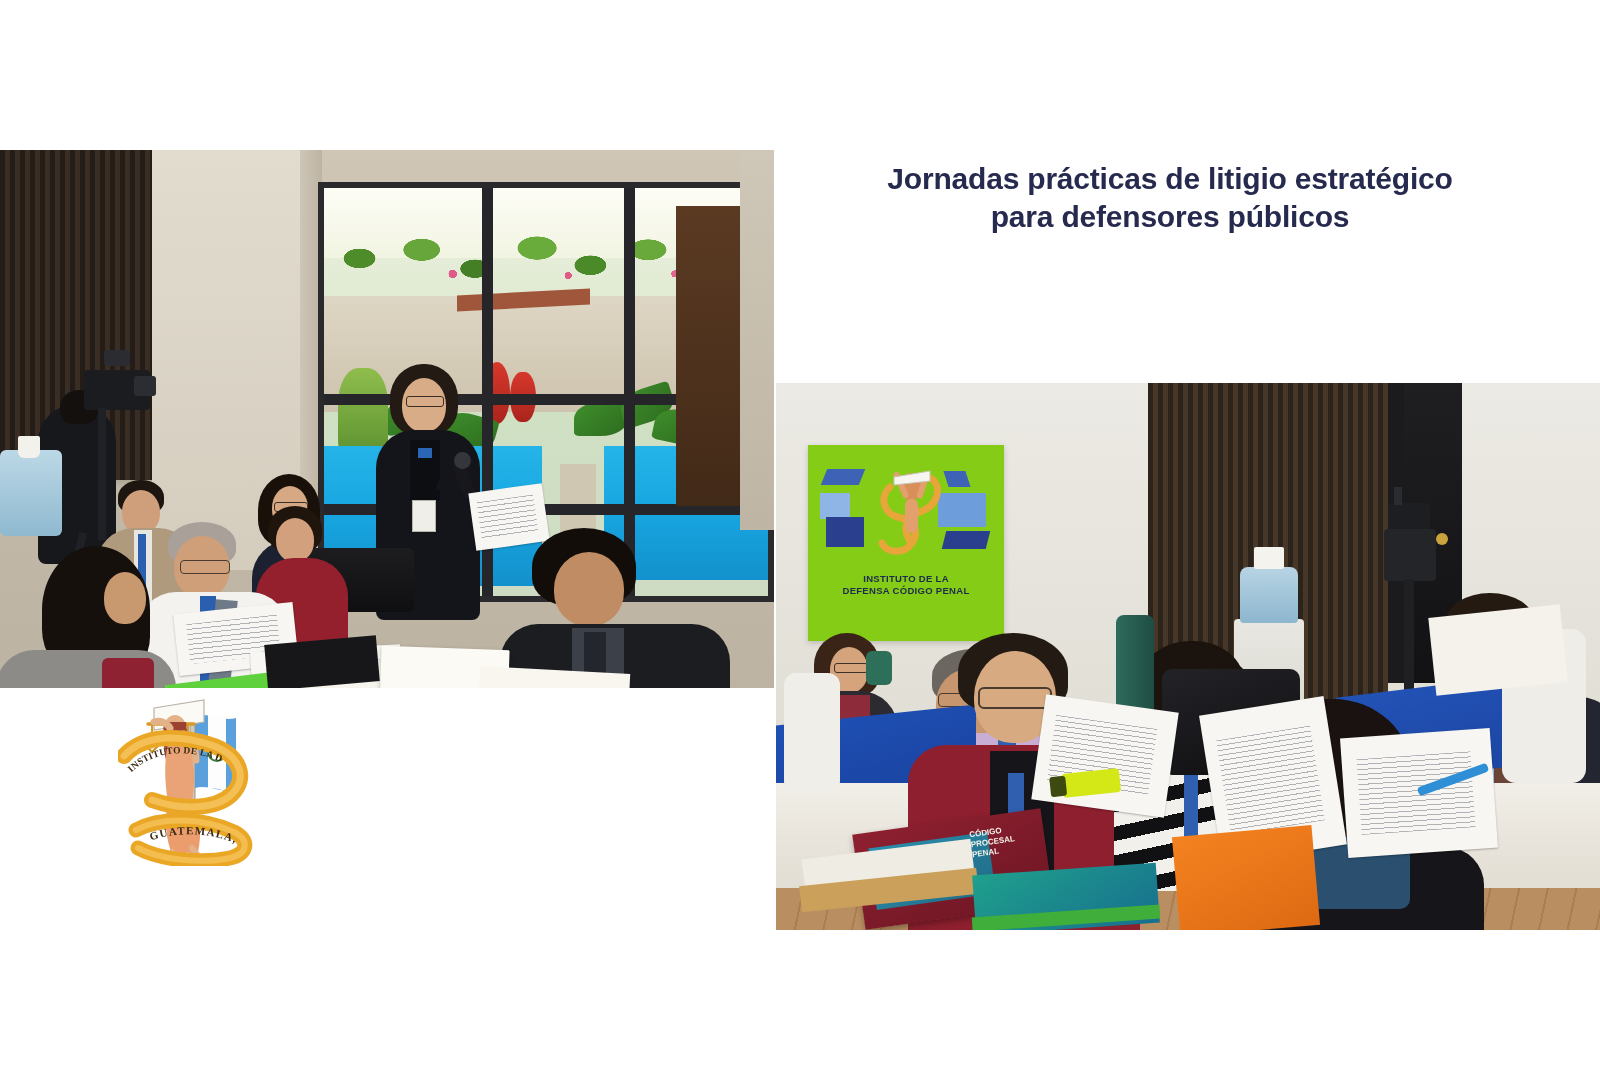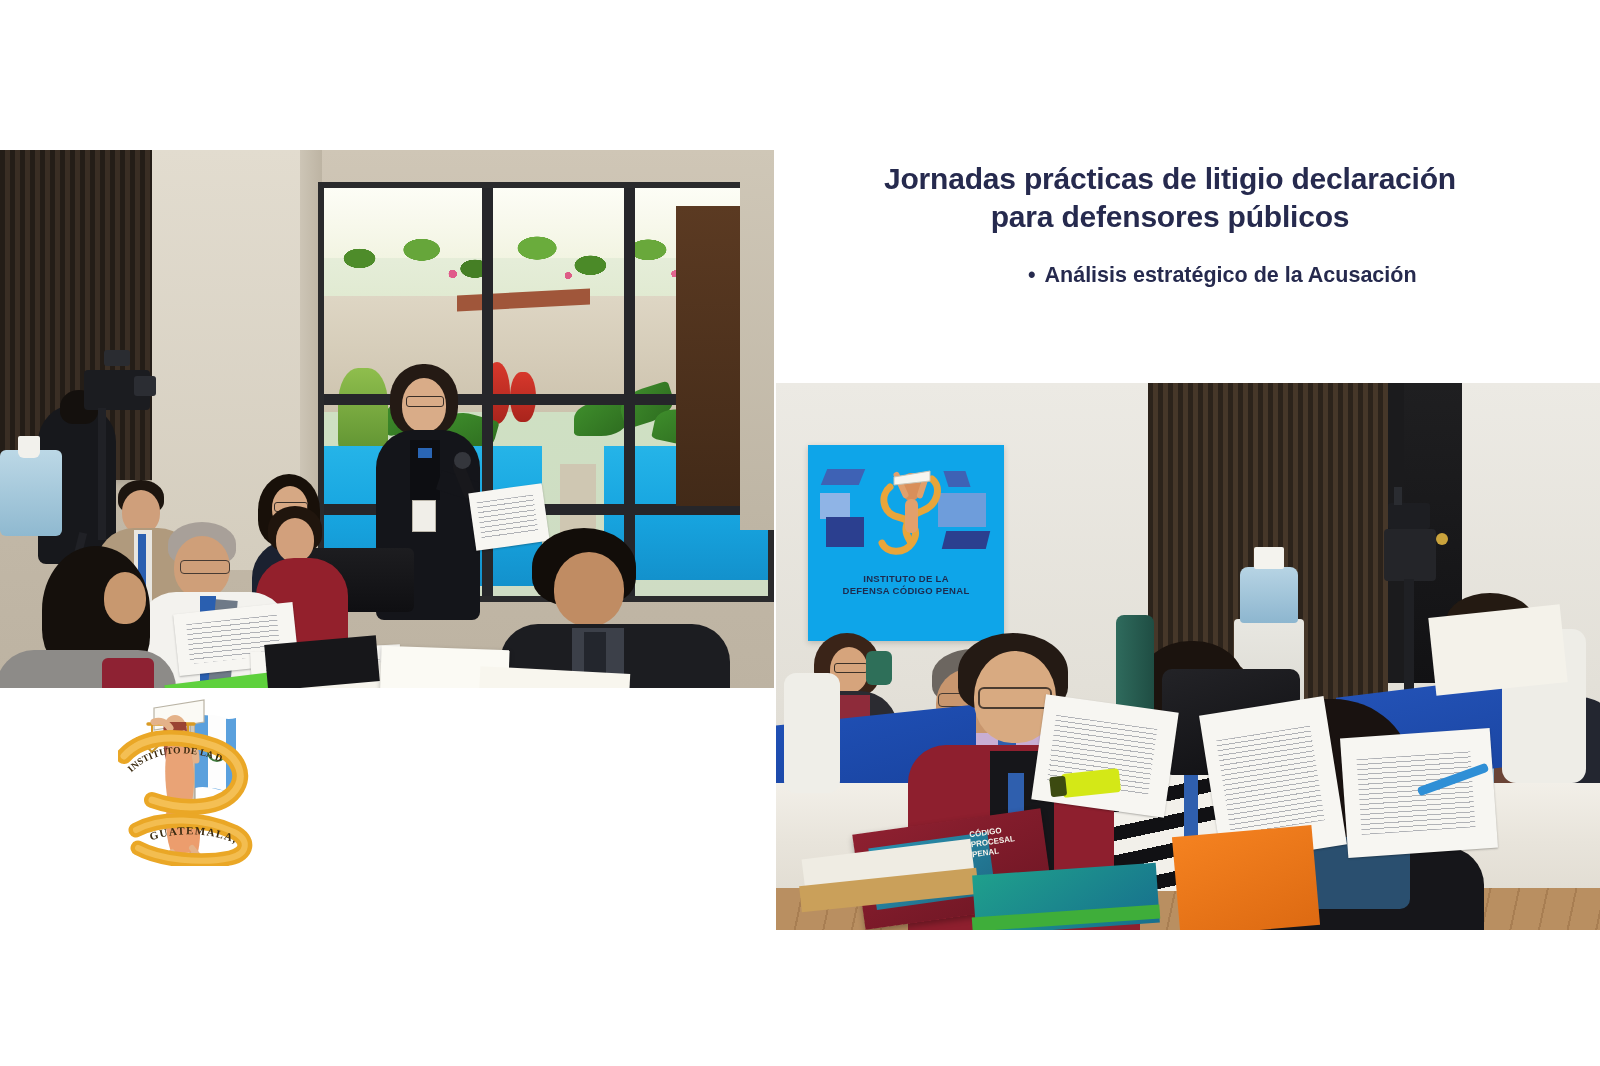--- a/index.html
+++ b/index.html
@@ -70,21 +70,21 @@
     background:repeating-linear-gradient(180deg,rgba(90,95,110,.45) 0 1px,transparent 1px 5px);}
 
   
   #photo-right{left:776px;top:383px;width:824px;height:547px;}
   .rp-wall{left:0;top:0;width:100%;height:100%;background:linear-gradient(180deg,#eceae4 0%,#e3e0d8 55%,#d8d4ca 100%);}
   .rp-slat{left:372px;top:0px;width:240px;height:330px;
     background:repeating-linear-gradient(90deg,#2c231b 0px,#2c231b 5px,#463729 5px,#463729 10px);}
   .rp-doorframe{left:612px;top:0px;width:16px;height:300px;background:#1b1b1d;}
   .rp-door{left:628px;top:0px;width:58px;height:300px;background:linear-gradient(180deg,#1f1f21,#121214);}
   .rp-knob{left:660px;top:150px;width:12px;height:12px;border-radius:50%;background:#caa33c;}
-  .rp-banner{left:32px;top:62px;width:196px;height:196px;background:#0ea5e9;
+  .rp-banner{left:32px;top:62px;width:196px;height:196px;background:#84cc16;
     box-shadow:0 2px 6px rgba(0,0,0,.18);}
   .rp-banner .bn-figs{position:absolute;left:10px;top:14px;width:176px;height:110px;}
   .bn-sq{position:absolute;}
   .bn-emblem{position:absolute;left:56px;top:6px;width:74px;height:96px;}
   .rp-banner .bn-text{position:absolute;left:0;right:0;top:128px;text-align:center;
     color:#1d2b4f;font-size:9.5px;font-weight:700;line-height:12px;letter-spacing:.3px;}
   .rp-tabletop{left:0px;top:400px;width:824px;height:147px;
     background:linear-gradient(180deg,#f2efe8 0%,#e8e4db 40%,#ddd8cd 100%);}
   .rp-bluetable{left:0px;top:332px;width:200px;height:120px;
     background:linear-gradient(170deg,#1f4fb4,#17409a);transform:skewY(-6deg);}
@@ -395,25 +395,24 @@
       <div style="position:absolute;left:-12px;top:2px;width:16px;height:20px;background:#3c4a10;border-radius:3px;"></div>
     </div>
     <div class="prop" style="left:640px;top:392px;width:74px;height:9px;
          background:#2f8fd6;border-radius:4px;transform:rotate(-20deg);"></div>
     <div class="prop" style="left:656px;top:228px;width:132px;height:78px;
          background:#f4f2ea;transform:rotate(-6deg);"></div>
   </div>
 
   <div id="text-block">
     <h1 id="headline">
-      <span>Jornadas prácticas de litigio declaración</span><br>
+      <span>Jornadas prácticas de litigio estratégico</span><br>
       <span>para  defensores públicos</span>
     </h1>
     <ul id="bullets">
-      <li>Análisis estratégico de la Acusación</li>
     </ul>
   </div>
 
   <div id="logo-block">
 
     <div id="emblem">
       <svg viewBox="0 0 140 172" width="140" height="172" aria-hidden="true">
 
         <rect x="72" y="16" width="5" height="146" fill="#cfc9bc" stroke="#9a9488" stroke-width="1"></rect>
 

